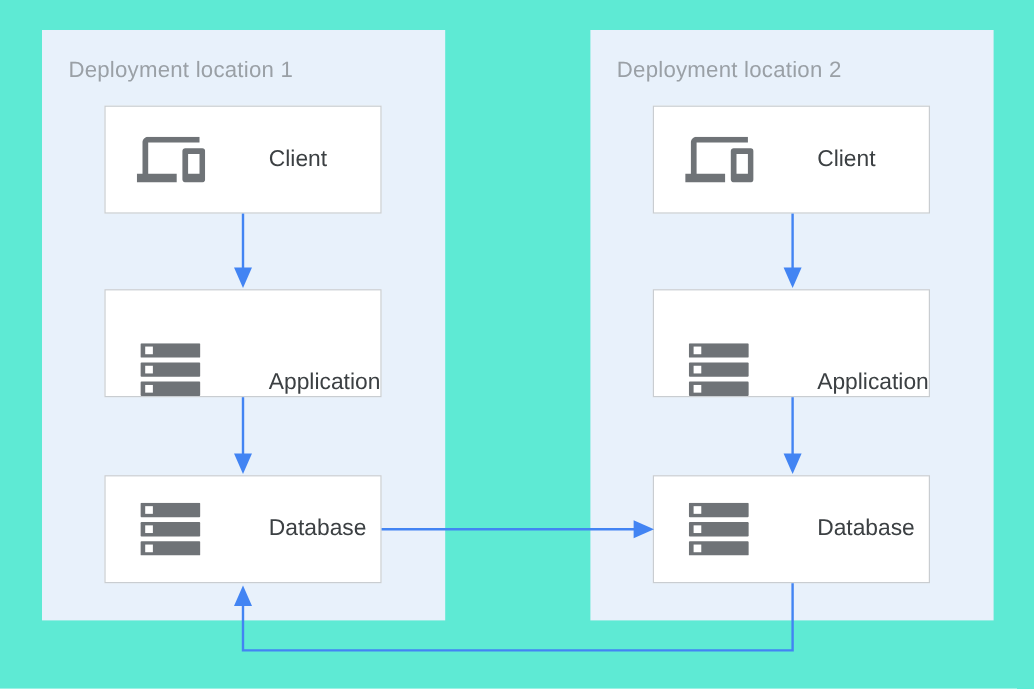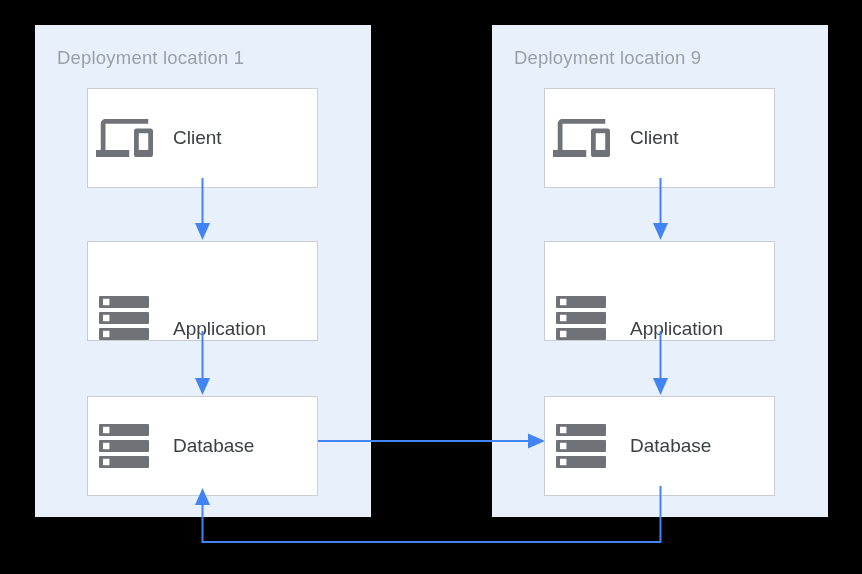--- a/index.html
+++ b/index.html
@@ -8,21 +8,21 @@
     --box-border: #C9CDD1;
     --icon-gray: #6F7377;
     --title-gray: #9AA0A6;
     --label-color: #3C4043;
   }
   html, body { margin: 0; padding: 0; background: #ffffff; }
   .canvas {
     position: relative;
     width: 862px;
     height: 574px;
-    background: #000000;
+    background: #5eead4;
     font-family: "Liberation Sans", sans-serif;
     overflow: hidden;
   }
   .panel {
     position: absolute;
     top: 25px;
     width: 336px;
     height: 492px;
     background: var(--panel-bg);
   }
@@ -33,27 +33,28 @@
     padding: 22px 0 0 22px;
     font-size: 18.5px;
     font-weight: 400;
     letter-spacing: 0.2px;
     color: var(--title-gray);
   }
   .node {
     position: absolute;
     left: 52px;
     width: 231px;
-    height: 100px;
+    height: 90px;
     box-sizing: border-box;
     background: #ffffff;
     border: 1px solid var(--box-border);
     display: flex;
     align-items: center;
-    padding-left: 4px;
+    padding-left: 22px;
+    gap: 33px;
   }
   .node-row-1 { top: 63px; }
   .node-row-2 { top: 216px; align-items: flex-end; }
   .node-row-3 { top: 371px; text-align: right; }
   .icon {
     width: 64px;
     display: flex;
     justify-content: center;
     align-items: center;
     color: var(--icon-gray);
@@ -126,21 +127,21 @@
             <rect x="4" y="18.8" width="6.4" height="6.4"></rect>
             <rect x="4" y="34.8" width="6.4" height="6.4"></rect>
           </g>
         </svg>
       </span>
       <span class="node-label">Database</span>
     </div>
   </section>
 
   <section class="panel panel-2">
-    <h2 class="panel-title">Deployment location 9</h2>
+    <h2 class="panel-title">Deployment location 2</h2>
 
     <div class="node node-row-1">
       <span class="icon">
         <svg width="57" height="38" viewBox="0 4 24 16" aria-hidden="true">
           <path fill="currentColor" d="M4 6h18V4H4c-1.1 0-2 .9-2 2v11H0v3h14v-3H4V6zm19 2h-6c-.55 0-1 .45-1 1v10c0 .55.45 1 1 1h6c.55 0 1-.45 1-1V9c0-.55-.45-1-1-1zm-1 9h-4v-7h4v7z"></path>
         </svg>
       </span>
       <span class="node-label">Client</span>
     </div>
 

